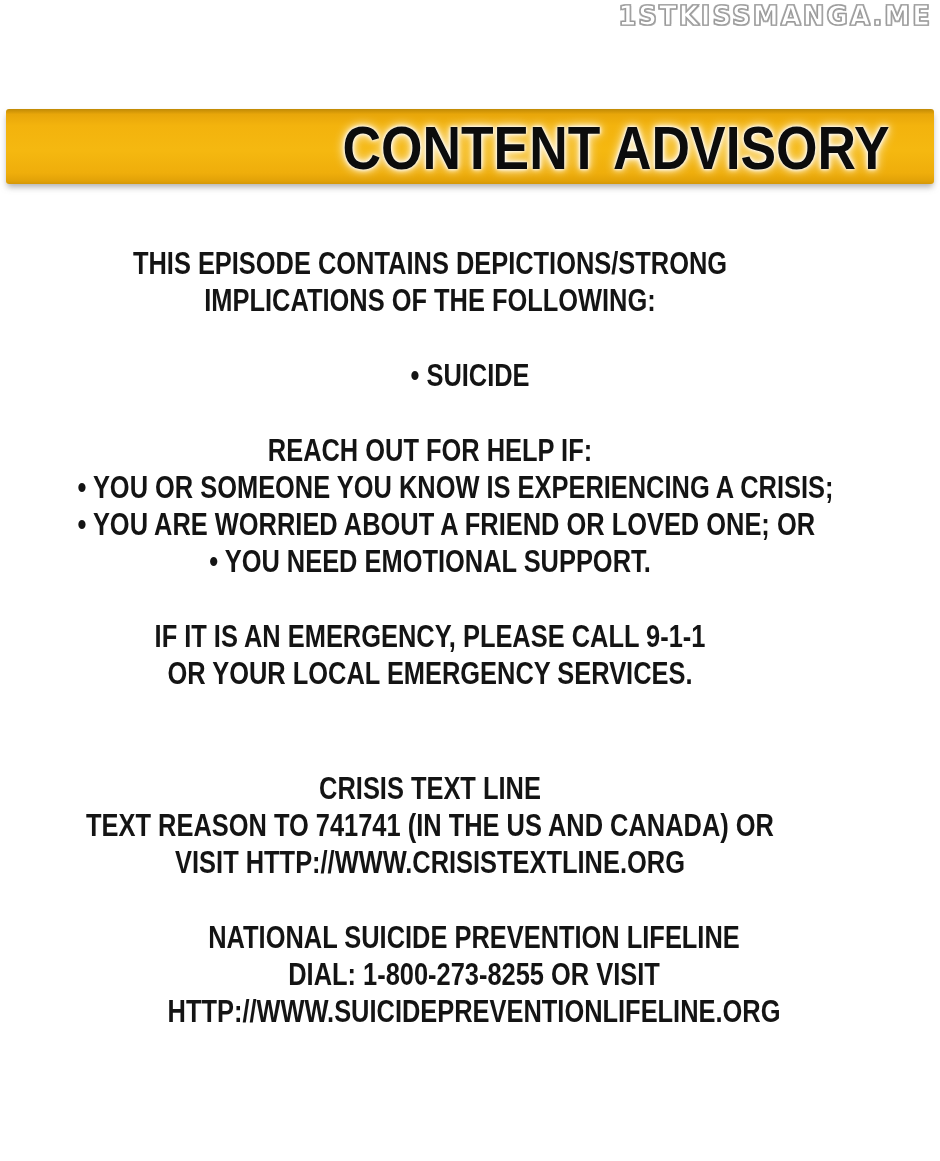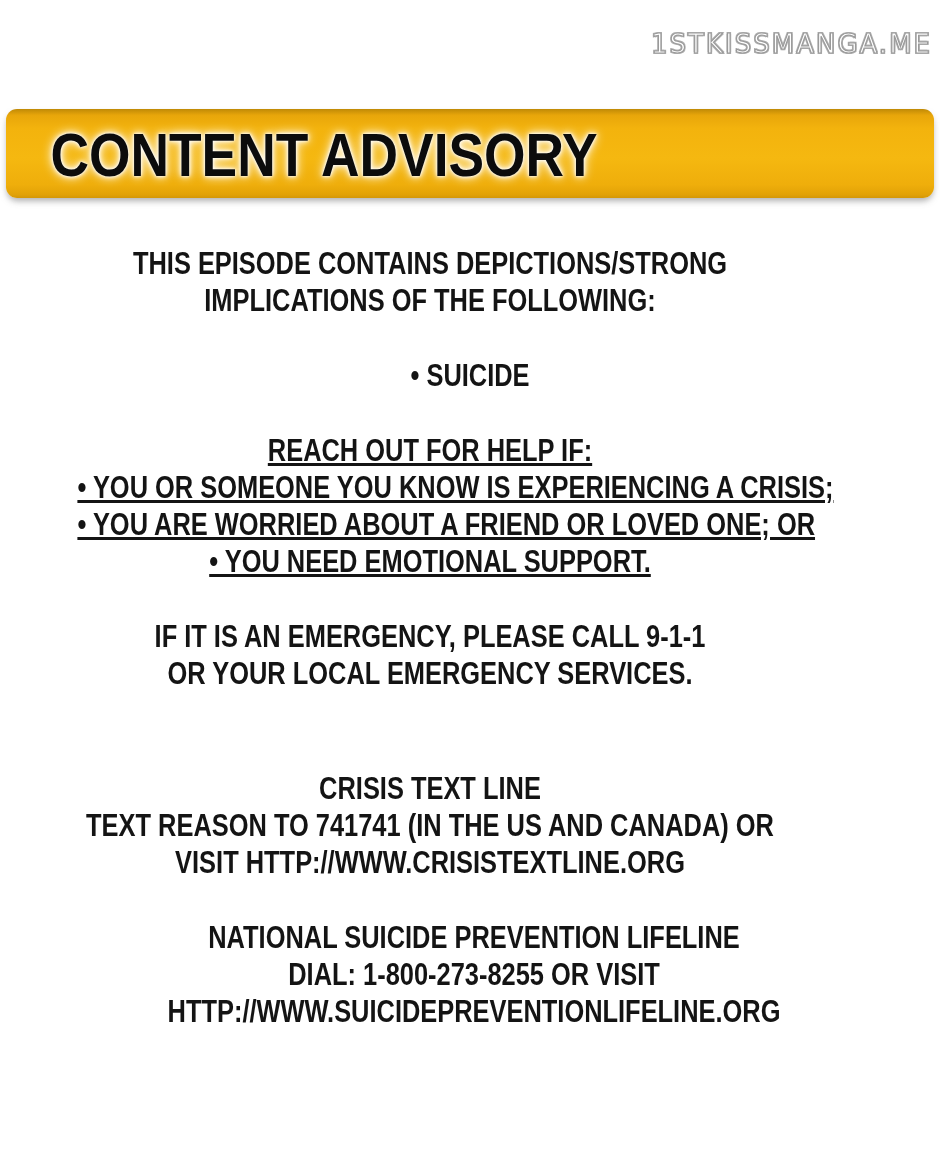--- a/index.html
+++ b/index.html
@@ -15,53 +15,52 @@
     font-family: "Liberation Sans", sans-serif;
   }
 
   
   .watermark {
     position: absolute;
     top: 1px;
     right: 8px;
     font-family: "DejaVu Sans", sans-serif;
     font-size: 26px;
-    font-weight: normal;
+    font-weight: bold;
     letter-spacing: 2px;
     color: #ffffff;
     -webkit-text-stroke: 1.2px #9a9a9a;
     text-shadow:
       -1px -1px 0 #b5b5b5,
        1px -1px 0 #b5b5b5,
       -1px  1px 0 #b5b5b5,
        1px  1px 0 #b5b5b5;
     white-space: nowrap;
-    margin-top: 28px;
   }
 
   
   .banner {
     position: absolute;
     top: 109px;
     left: 6px;
     right: 6px;
-    height: 89px;
-    border-radius: 11px;
+    height: 75px;
+    border-radius: 3px;
     background: linear-gradient(180deg,
       #c08a06 0%,
       #e8a60a 7%,
       #f3b30d 22%,
       #f5b810 55%,
       #efae0b 85%,
       #e2a207 96%,
       #d49707 100%);
     box-shadow: 0 4px 6px -1px rgba(110,110,110,0.55);
     display: flex;
     align-items: center;
-    justify-content: flex-start;
+    justify-content: flex-end;
   }
   .banner-title {
     font-size: 62px;
     font-weight: bold;
     color: #0c0c0c;
     white-space: nowrap;
     transform: scaleX(0.86);
     transform-origin: 50% 50%;
     letter-spacing: 0px;
     padding-top: 2px;
@@ -85,21 +84,21 @@
     font-size: 31px;
     line-height: 37px;
     font-weight: bold;
     white-space: nowrap;
     transform: scaleX(0.82);
     transform-origin: 50% 50%;
   }
 
   .sec-intro     { top: 245px; }
   .sec-item      { top: 357px; padding-left: 40px; }
-  .sec-help      { top: 432px; text-decoration: underline; }
+  .sec-help      { top: 432px; }
   .sec-emergency { top: 618px; }
   .sec-crisis    { top: 770px; }
   .sec-lifeline  { top: 919px; margin-left: 44px; }
 </style>
 </head>
 <body>
 
 <div class="watermark">1STKISSMANGA.ME</div>
 
 <div class="banner">

